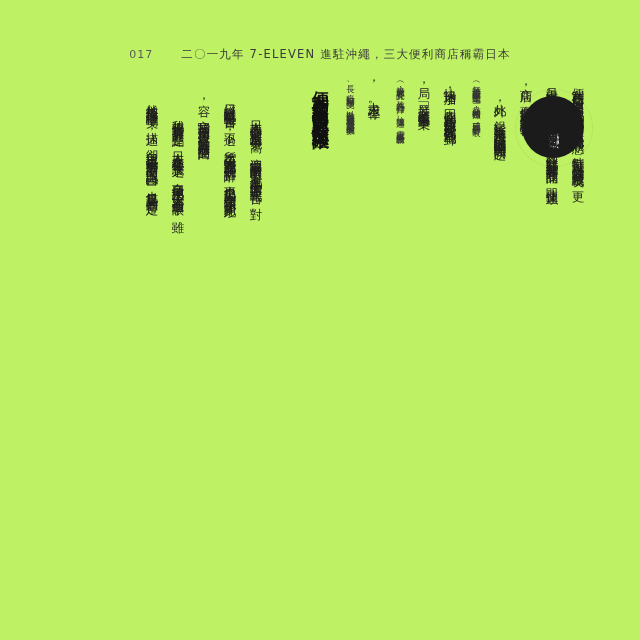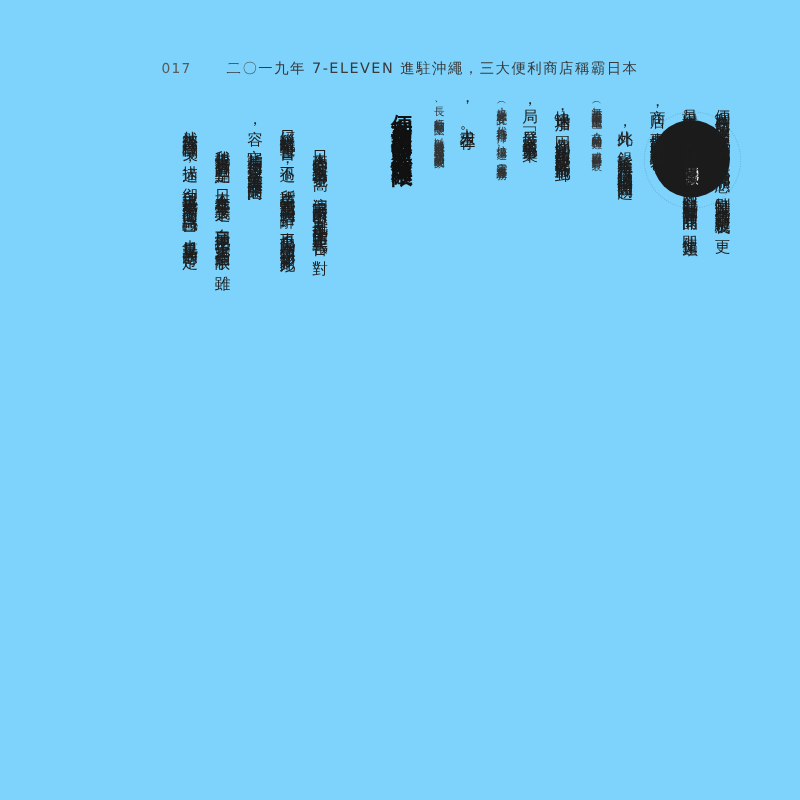--- a/index.html
+++ b/index.html
@@ -10,21 +10,21 @@
     width: 640px;
     height: 640px;
     background: #ffffff;
     font-family: "DejaVu Sans", sans-serif;
     overflow: hidden;
   }
   .page {
     position: relative;
     width: 640px;
     height: 640px;
-    background: #7dd3fc;
+    background: #bef264;
   }
 
   
   .header {
     position: absolute;
     top: 44px;
     left: 0;
     width: 640px;
     height: 20px;
     display: flex;

